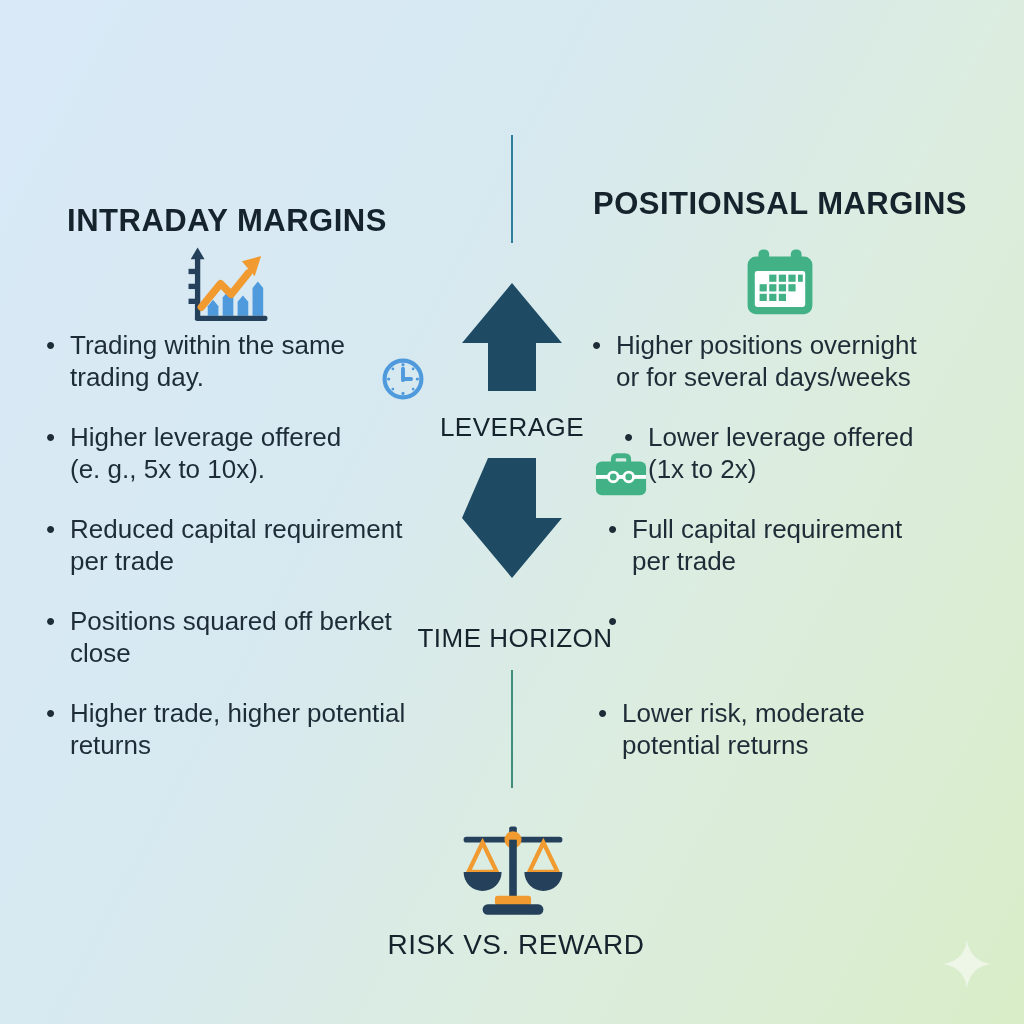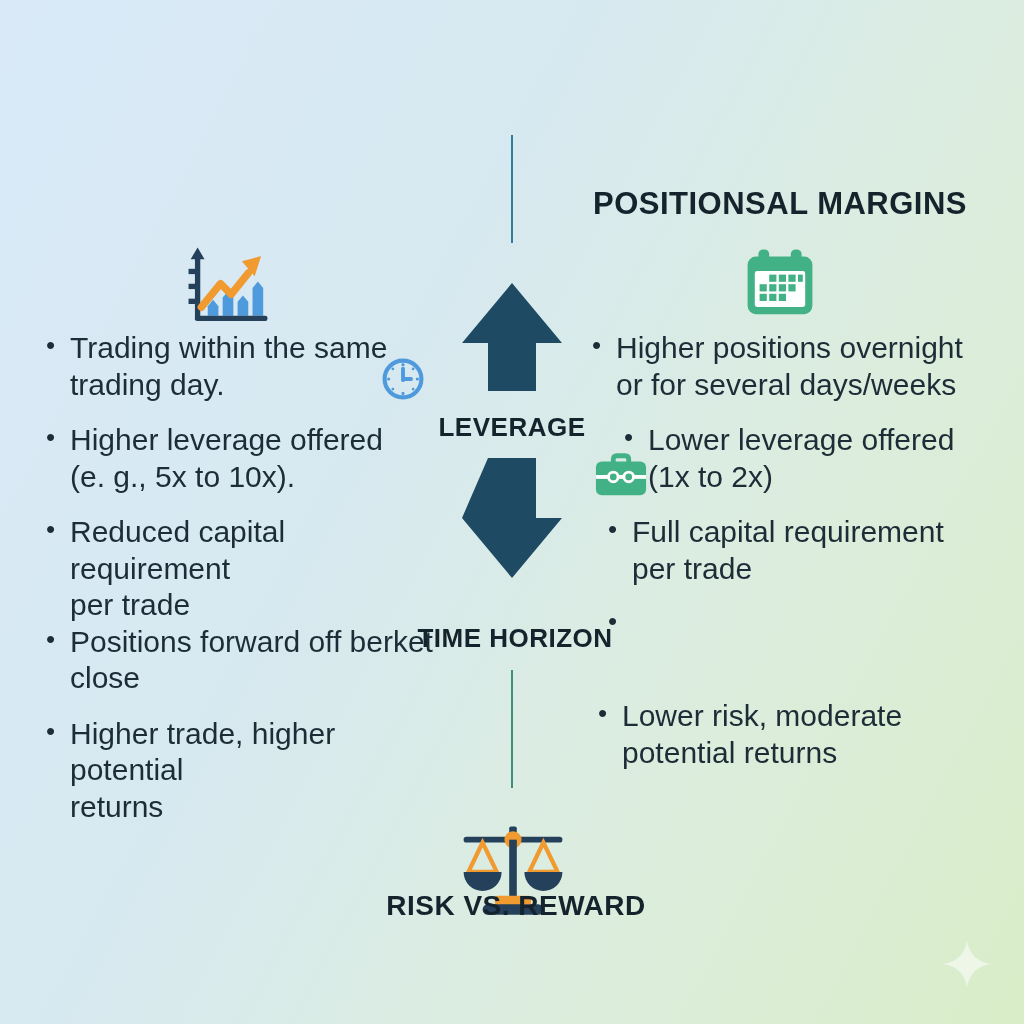--- a/index.html
+++ b/index.html
@@ -26,52 +26,53 @@
     font-size:31px;font-weight:bold;color:var(--title-dark);
     letter-spacing:.5px;text-align:center;width:400px;
   }
   
   .vline{width:2px;}
   .vline.top{background:var(--divider-top);}
   .vline.bottom{background:var(--divider-bottom);}
 
   
   .center-label{
-    width:320px;text-align:center;font-weight:bold;color:var(--title-dark);
+    width:320px;text-align:center;font-weight:normal;color:var(--title-dark);
     font-size:26px;letter-spacing:.5px;
   }
   .risk-label{font-size:28px;letter-spacing:.5px;}
 
   
   .bullet-list{width:402px;display:flex;flex-direction:column;}
   .bullet-item{
     display:flex;align-items:flex-start;min-height:92px;position:relative;
   }
   .bullet-marker{
     width:28px;flex:0 0 28px;font-size:26px;line-height:1.22;
     color:var(--text-dark);text-align:left;padding-left:4px;
   }
   .bullet-text{
-    flex:1;font-size:30px;line-height:1.22;white-space:pre-line;color:var(--text-dark);
+    flex:1;font-size:26px;line-height:1.22;white-space:pre-line;color:var(--text-dark);
   }
   .bullet-item.indent-lg{padding-left:32px;}
   .bullet-item.indent-md{padding-left:16px;}
   .bullet-item.indent-sm{padding-left:6px;}
   .bullet-item.center-lines .bullet-text{text-align:left;max-width:330px;}
 
   .inline-icon{position:absolute;}
   svg{display:block;}
 </style>
 </head>
 <body>
 
 <div class="canvas">
 
   <div class="abs vline top" style="left:511px;top:135px;height:108px;"></div>
 
+  <div class="abs col-title" style="left:27px;top:203px;">INTRADAY MARGINS</div>
   <div class="abs" style="left:180px;top:245px;">
     <svg width="96" height="86" viewBox="0 0 90 80">
       <polygon points="16.5,2 10,13 23,13" fill="var(--icon-navy)"></polygon>
       <rect x="14" y="10" width="5" height="60" fill="var(--icon-navy)"></rect>
       <rect x="8" y="22" width="7" height="5" fill="var(--icon-navy)"></rect>
       <rect x="8" y="36" width="7" height="5" fill="var(--icon-navy)"></rect>
       <rect x="8" y="50" width="7" height="5" fill="var(--icon-navy)"></rect>
       <polygon points="26,57 31,51 36,57 36,66 26,66" fill="var(--blue)"></polygon>
       <polygon points="40,49 45,43 50,49 50,66 40,66" fill="var(--blue)"></polygon>
       <polygon points="54,53 59,47 64,53 64,66 54,66" fill="var(--blue)"></polygon>
@@ -147,21 +148,21 @@
       <span class="bullet-text">Higher leverage offered
 (e. g., 5x to 10x).</span>
     </div>
     <div class="bullet-item">
       <span class="bullet-marker">•</span>
       <span class="bullet-text">Reduced capital requirement
 per trade</span>
     </div>
     <div class="bullet-item">
       <span class="bullet-marker">•</span>
-      <span class="bullet-text">Positions forward off berket
+      <span class="bullet-text">Positions squared off berket
 close</span>
     </div>
     <div class="bullet-item">
       <span class="bullet-marker">•</span>
       <span class="bullet-text">Higher trade, higher potential
 returns</span>
     </div>
   </div>
 
   <div class="abs bullet-list" style="left:588px;top:330px;">
@@ -206,21 +207,21 @@
       <circle cx="60" cy="16" r="9" fill="var(--orange)"></circle>
       <polygon points="28,19 13,50 43,50" fill="none" stroke="var(--orange)" stroke-width="4.5"></polygon>
       <polygon points="92,19 77,50 107,50" fill="none" stroke="var(--orange)" stroke-width="4.5"></polygon>
       <path d="M8 50 A20 20 0 0 0 48 50 Z" fill="var(--icon-navy)"></path>
       <path d="M72 50 A20 20 0 0 0 112 50 Z" fill="var(--icon-navy)"></path>
       <rect x="56" y="16" width="8" height="62" fill="var(--icon-navy)"></rect>
       <rect x="41" y="75" width="38" height="10" rx="3" fill="var(--orange)"></rect>
       <rect x="28" y="84" width="64" height="11" rx="5.5" fill="var(--icon-navy)"></rect>
     </svg>
   </div>
-  <div class="abs center-label risk-label" style="left:356px;top:890px;">RISK VS. REWARD</div>
+  <div class="abs center-label risk-label" style="left:356px;top:929px;">RISK VS. REWARD</div>
 
   <div class="abs" style="left:943px;top:940px;opacity:.85;">
     <svg width="48" height="48" viewBox="0 0 56 56">
       <path d="M28 0 C30 16 40 26 56 28 C40 30 30 40 28 56 C26 40 16 30 0 28 C16 26 26 16 28 0 Z" fill="#f2f8ee"></path>
     </svg>
   </div>
 
 </div>
 
 </body></html>

